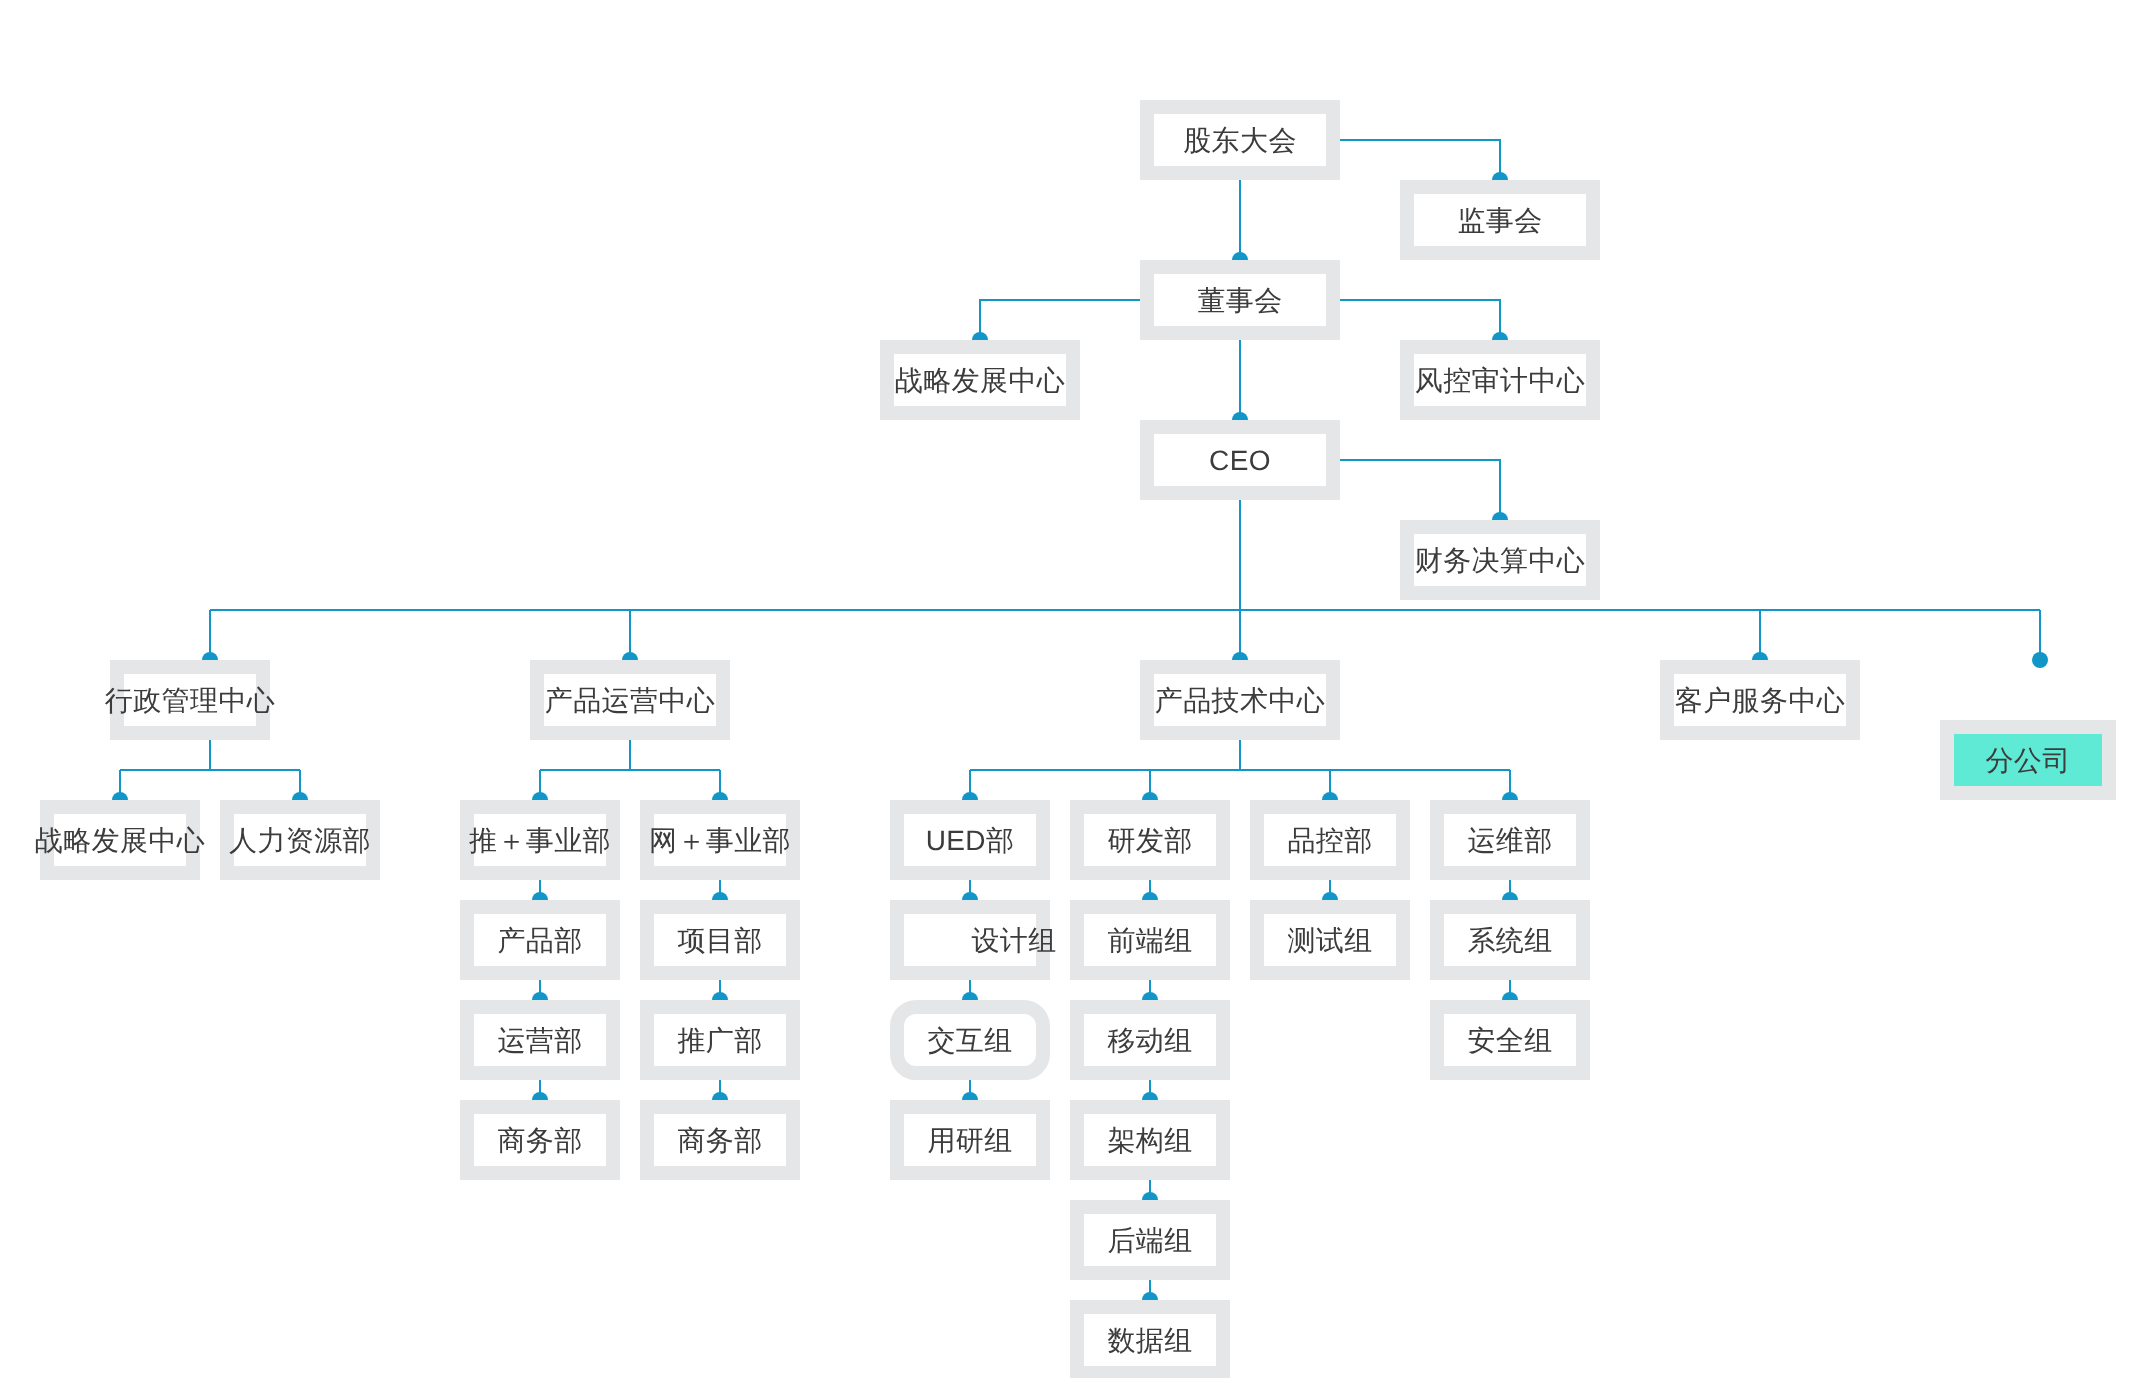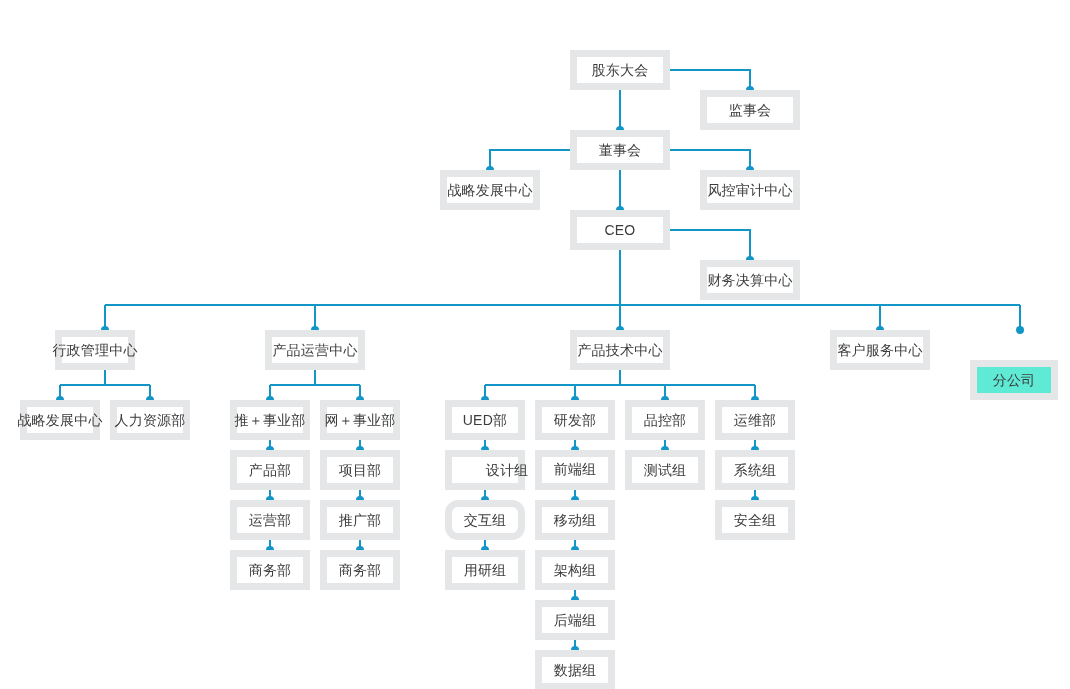--- a/index.html
+++ b/index.html
@@ -203,21 +203,21 @@
       </div>
       <div class="node" style="left: 625px; top: 400px; width: 80px; border-color: rgb(228, 230, 232); background: rgb(255, 255, 255); color: rgb(60, 60, 60);">
         <span class="node-label">品控部</span>
       </div>
       <div class="node" style="left: 715px; top: 400px; width: 80px; border-color: rgb(228, 230, 232); background: rgb(255, 255, 255); color: rgb(60, 60, 60);">
         <span class="node-label">运维部</span>
       </div>
       <div class="node" style="left: 445px; top: 450px; width: 80px; border-color: rgb(228, 230, 232); background: rgb(255, 255, 255); color: rgb(60, 60, 60); padding-left: 44px;">
         <span class="node-label">设计组</span>
       </div>
-      <div class="node" style="left: 535px; top: 450px; width: 80px; border-color: rgb(228, 230, 232); background: rgb(255, 255, 255); color: rgb(60, 60, 60); font-family: Liberation Mono, monospace;">
+      <div class="node" style="left: 535px; top: 450px; width: 80px; border-color: rgb(228, 230, 232); background: rgb(255, 255, 255); color: rgb(60, 60, 60);">
         <span class="node-label">前端组</span>
       </div>
       <div class="node" style="left: 625px; top: 450px; width: 80px; border-color: rgb(228, 230, 232); background: rgb(255, 255, 255); color: rgb(60, 60, 60);">
         <span class="node-label">测试组</span>
       </div>
       <div class="node" style="left: 715px; top: 450px; width: 80px; border-color: rgb(228, 230, 232); background: rgb(255, 255, 255); color: rgb(60, 60, 60);">
         <span class="node-label">系统组</span>
       </div>
       <div class="node" style="left: 445px; top: 500px; width: 80px; border-color: rgb(228, 230, 232); background: rgb(255, 255, 255); color: rgb(60, 60, 60); border-radius: 13px;">
         <span class="node-label">交互组</span>

